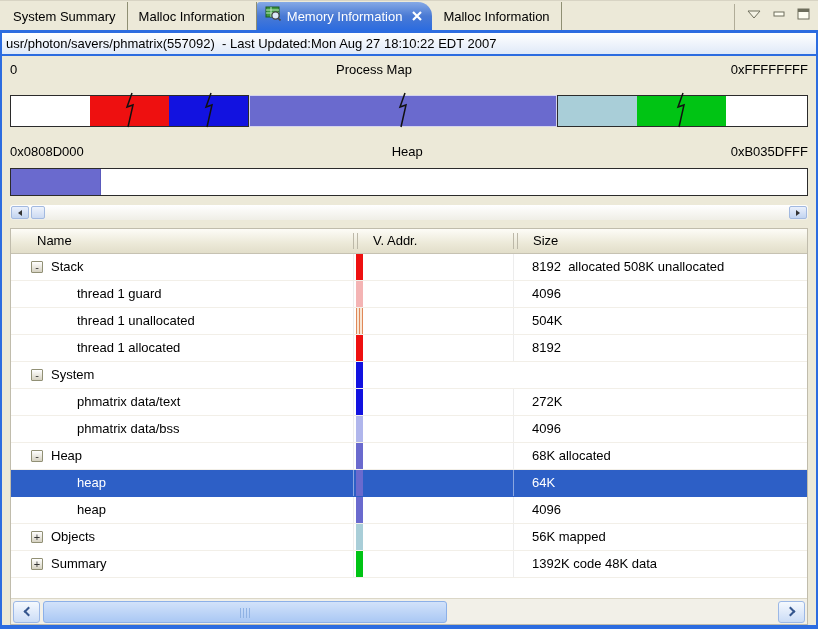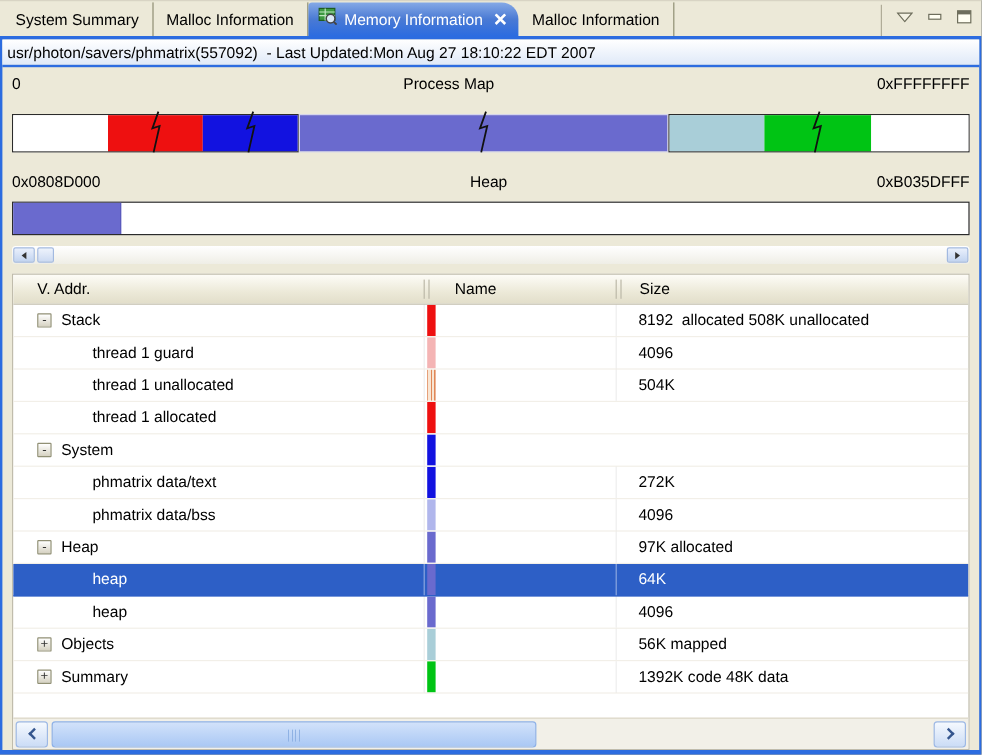--- a/index.html
+++ b/index.html
@@ -1,18 +1,18 @@
 <!DOCTYPE html>
 <html style="--blue: #2c6ce0; --sel: #2d5fc6;"><head>
 <meta charset="utf-8">
 <style>
   * { box-sizing: border-box; }
   html,body { margin:0; padding:0; width:818px; height:629px; overflow:hidden;
     font-family:"Liberation Sans",sans-serif; font-size:13px; color:#000; background:#ece9d8; }
-  .window { width:818px; height:629px; display:flex; flex-direction:column; background:#000000; }
+  .window { width:818px; height:629px; display:flex; flex-direction:column; background:#f0abfc; }
 
   
   .tabbar { height:30px; display:flex; align-items:flex-end; background:#ece9d8; border-top:1px solid #d8d4c4; padding-left:2px; }
   .tab { height:28px; line-height:27px; padding:0 11px; border-right:1px solid #8f8f73; cursor:default; white-space:nowrap; display:flex; align-items:center; gap:6px; }
   .tab.active { background:linear-gradient(180deg,#85a9e6 0%,#4a7ad4 50%,var(--blue,#2b5ec8) 100%);
     color:#fff; border-right:none; border-radius:3px 14px 0 0; padding:0 10px 0 8px; }
   .tab .close { display:flex; align-items:center; margin-left:4px; }
   .viewbtns { margin-left:auto; display:flex; align-items:center; gap:12px; padding:0 8px 6px 12px; border-left:1px solid #b0ac98; height:26px; }
   .viewbtns span { display:flex; }
 
@@ -197,22 +197,22 @@
             <span class="tri-l"></span>
           </span>
         <span class="minithumb"></span>
         <span class="minibtn mini-right">
             <span class="tri-r"></span>
           </span>
       </div>
 
       <div class="table">
         <div class="thead">
+          <span class="hcell first">Name</span>
           <span class="hcell">V. Addr.</span>
-          <span class="hcell first">Name</span>
           <span class="hcell">Size</span>
         </div>
         <div class="tbody" id="tbody">
             <div class="trow level0">
     <div class="cell cname">
       <span class="toggle">-</span>
       <span>Stack</span>
     </div>
     <div class="cell caddr">
       <span class="chip" style="background: rgb(238, 16, 16);"></span>
@@ -244,20 +244,21 @@
   </div>
             <div class="trow level1">
     <div class="cell cname">
       
       <span>thread 1 allocated</span>
     </div>
     <div class="cell caddr">
       <span class="chip" style="background: rgb(238, 16, 16);"></span>
       
     </div>
+    <div class="cell csize">8192</div>
   </div>
             <div class="trow level0">
     <div class="cell cname">
       <span class="toggle">-</span>
       <span>System</span>
     </div>
     <div class="cell caddr">
       <span class="chip" style="background: rgb(18, 18, 224);"></span>
       <span></span>
     </div>
@@ -286,21 +287,21 @@
   </div>
             <div class="trow level0">
     <div class="cell cname">
       <span class="toggle">-</span>
       <span>Heap</span>
     </div>
     <div class="cell caddr">
       <span class="chip" style="background: rgb(106, 106, 206);"></span>
       <span></span>
     </div>
-    <div class="cell csize">97K allocated</div>
+    <div class="cell csize">68K allocated</div>
   </div>
             <div class="trow level1 selected">
     <div class="cell cname">
       
       <span>heap</span>
     </div>
     <div class="cell caddr">
       <span class="chip" style="background: rgb(106, 106, 206);"></span>
       
     </div>

